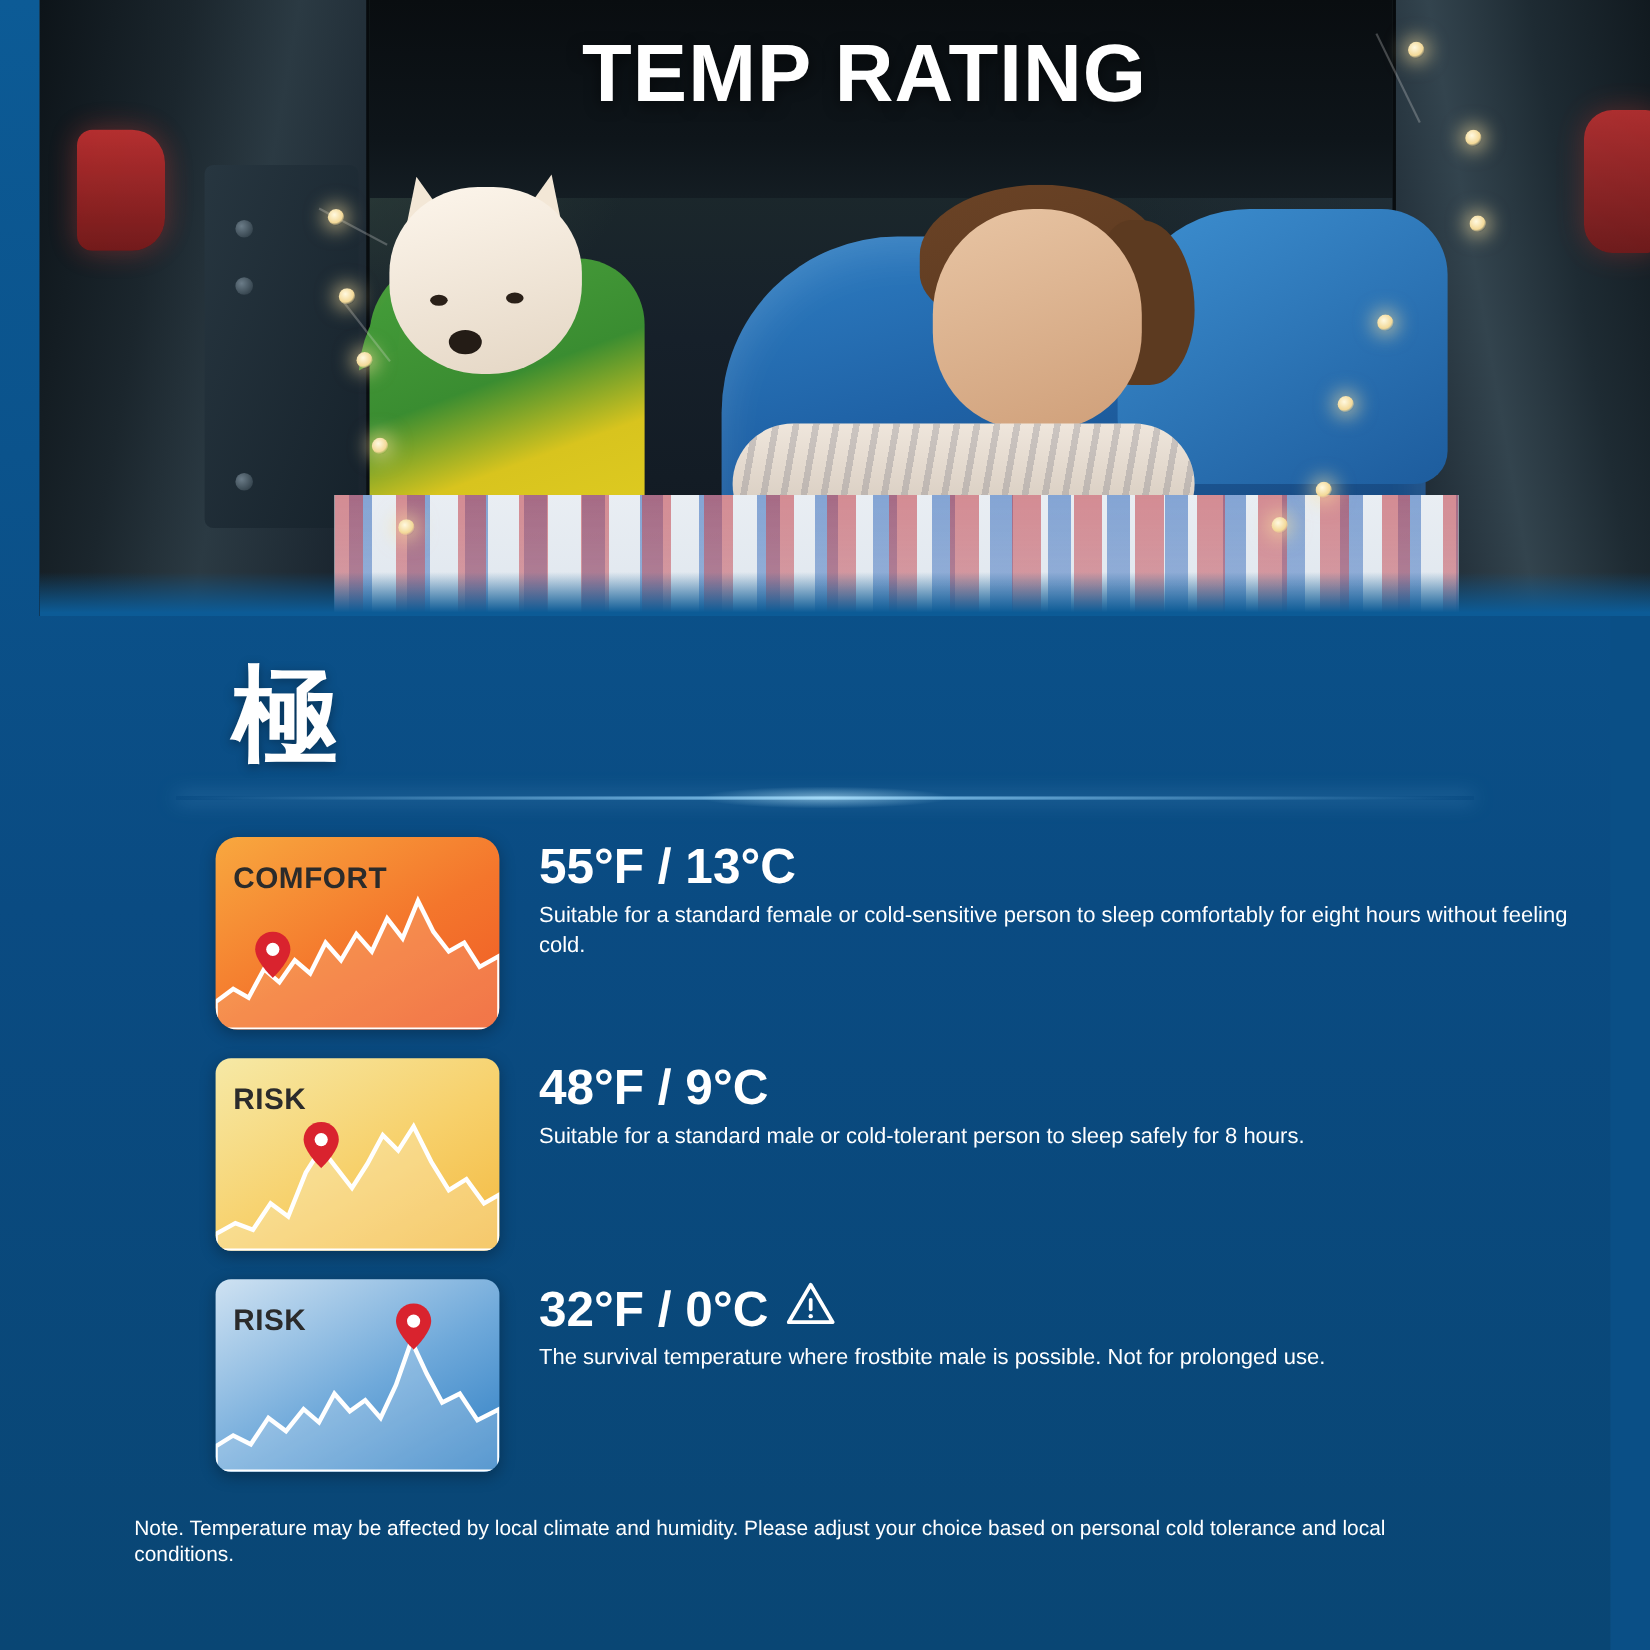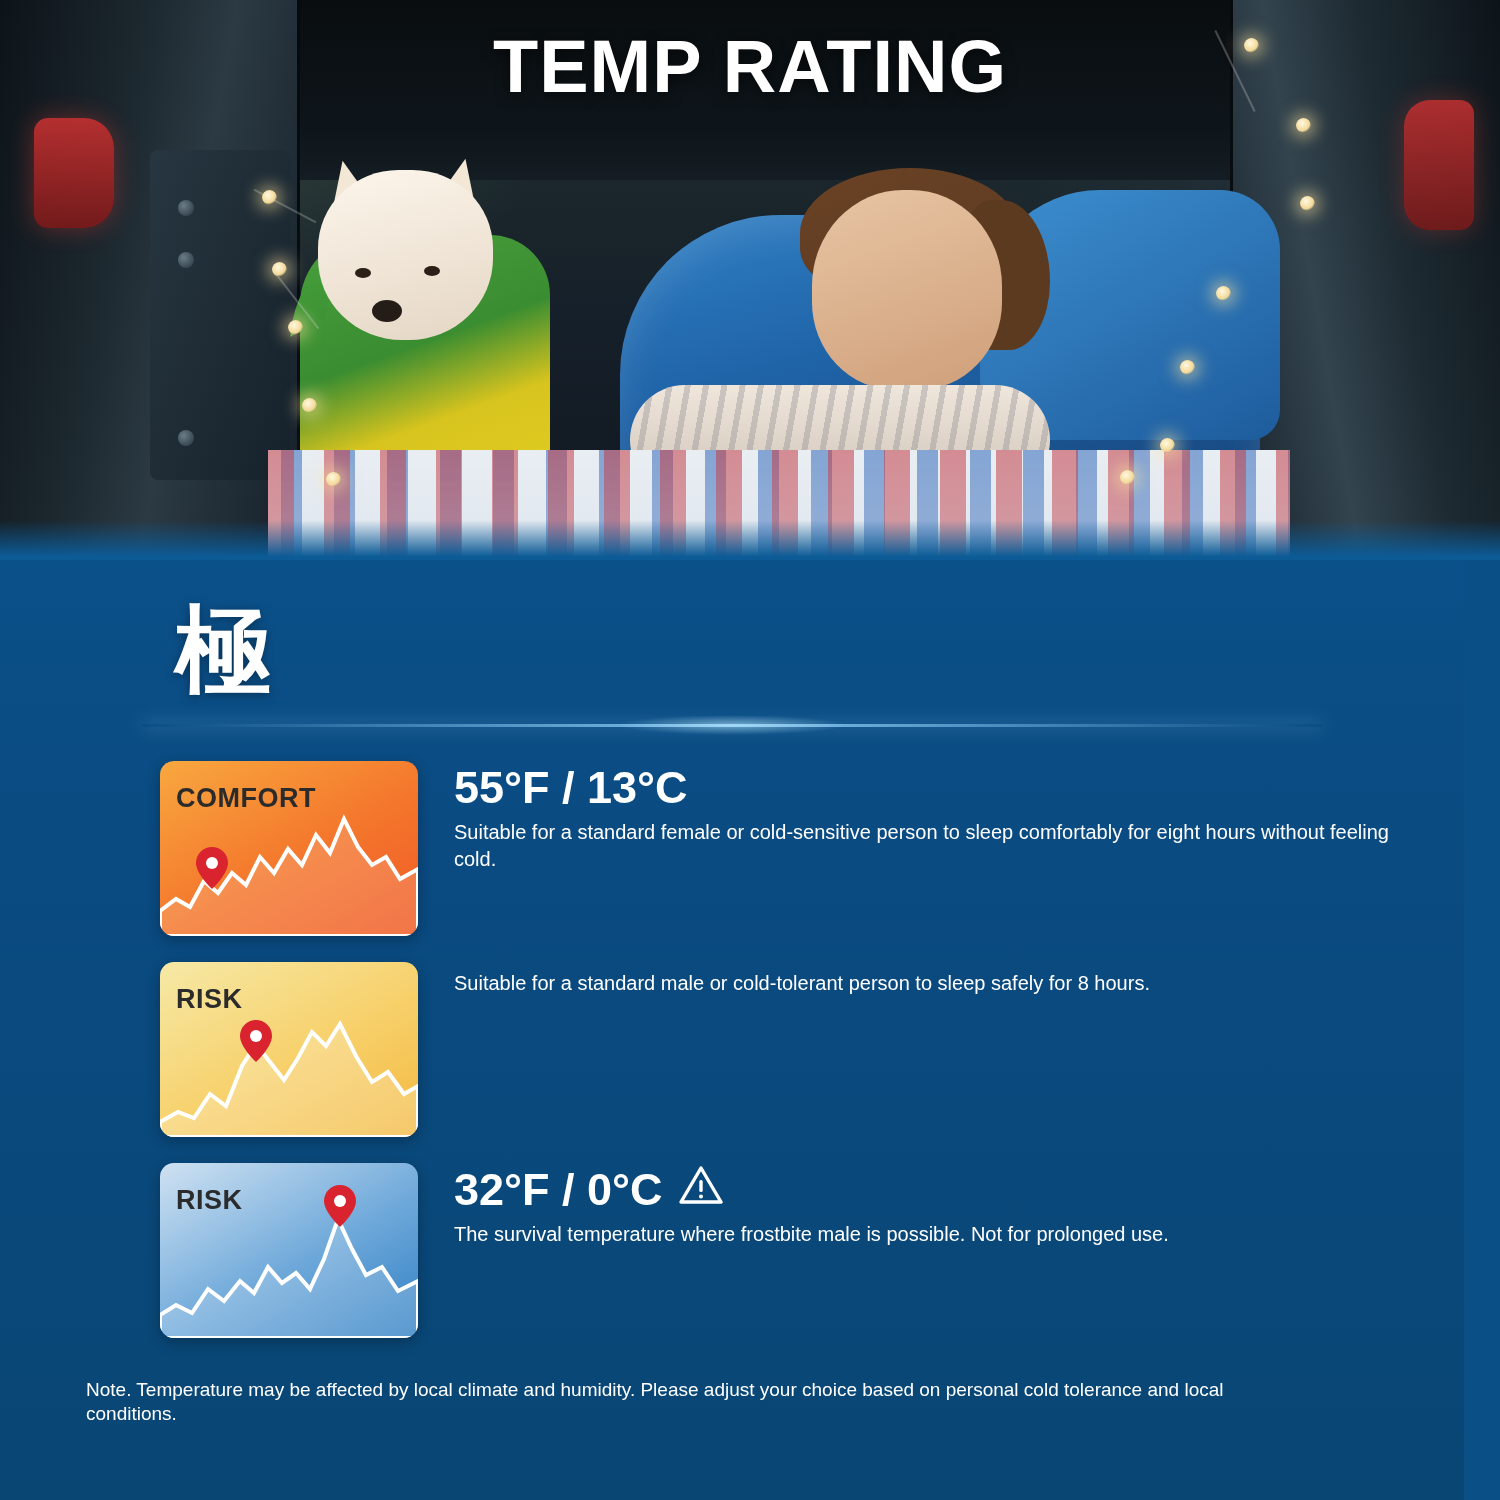--- a/index.html
+++ b/index.html
@@ -6,20 +6,21 @@
   html, body {
     width: 1500px; height: 1500px;
     font-family: "Liberation Sans", sans-serif;
     background: #0a4f86;
     overflow: hidden;
   }
   .page {
     position: relative;
     width: 1464px; height: 1500px;
     background: linear-gradient(180deg, #0c5b96 0%, #0a4b82 55%, #094674 100%);
+    padding-left: 36px;
   }
 
   
   .hero {
     position: relative;
     width: 1500px; height: 560px;
     overflow: hidden;
     background: #15202a;
   }
   .hero-photo {
@@ -185,21 +186,21 @@
   }
 
   
   .ratings { padding: 34px 0 0 0; }
   .rate-row { display: flex; align-items: flex-start; padding: 0 0 26px 160px; }
   .thumb {
     position: relative; width: 258px; height: 175px; border-radius: 14px;
     flex: 0 0 258px; overflow: hidden;
     box-shadow: 0 4px 14px rgba(0,0,0,.28);
   }
-  .thumb.comfort { background: linear-gradient(150deg, #f8a83f 0%, #f4762c 55%, #ef5a26 100%); }
+  .thumb.comfort { background: linear-gradient(150deg, #f8a83f 0%, #f4762c 55%, #ef5a26 100%); border-radius: 20px; }
   .thumb.limit   { background: linear-gradient(150deg, #f6e9a6 0%, #f7d06a 55%, #f3b941 100%); }
   .thumb.risk    { background: linear-gradient(150deg, #cfe2f2 0%, #6fa9da 55%, #2f7fc4 100%); }
   .thumb-label {
     position: absolute; left: 16px; top: 22px;
     font-size: 27px; font-weight: bold; color: #2b2b2b; letter-spacing: .5px;
   }
   .thumb svg { position: absolute; left: 0; bottom: 0; width: 100%; height: 100%; }
   .rate-text { padding-left: 36px; padding-top: 2px; }
   .rate-temp {
     font-size: 45px; font-weight: bold; color: #fff; line-height: 1.12;
@@ -312,20 +313,23 @@
           <path d="M0,160 L18,150 L34,156 L50,132 L66,144 L82,104 L96,82 L110,100 L124,118 L138,96 L152,70 L166,84 L180,62 L196,94 L212,120 L228,110 L244,132 L258,124 L258,175 L0,175 Z" fill="rgba(255,255,255,0.22)" stroke="#ffffff" stroke-width="4"></path>
         </svg>
         <svg viewBox="0 0 258 175" preserveAspectRatio="none">
           <g transform="translate(96,58)">
             <path d="M0,0 C-9,0 -16,7 -16,16 C-16,27 0,42 0,42 C0,42 16,27 16,16 C16,7 9,0 0,0 Z" fill="#d9232e"></path>
             <circle cx="0" cy="16" r="6" fill="#ffffff"></circle>
           </g>
         </svg>
       </div>
       <div class="rate-text">
+        <div class="rate-temp">
+          <span>48°F / 9°C</span>
+        </div>
         <div class="rate-desc">Suitable for a standard male or cold-tolerant person to sleep safely for 8 hours.</div>
       </div>
     </div>
 
     <div class="rate-row">
       <div class="thumb risk">
         <span class="thumb-label">RISK</span>
         <svg viewBox="0 0 258 175" preserveAspectRatio="none">
           <path d="M0,152 L16,142 L32,150 L48,126 L64,138 L80,118 L94,130 L108,104 L122,120 L136,110 L150,126 L164,96 L178,56 L192,86 L206,112 L222,104 L238,128 L258,118 L258,175 L0,175 Z" fill="rgba(255,255,255,0.20)" stroke="#ffffff" stroke-width="4"></path>
         </svg>

